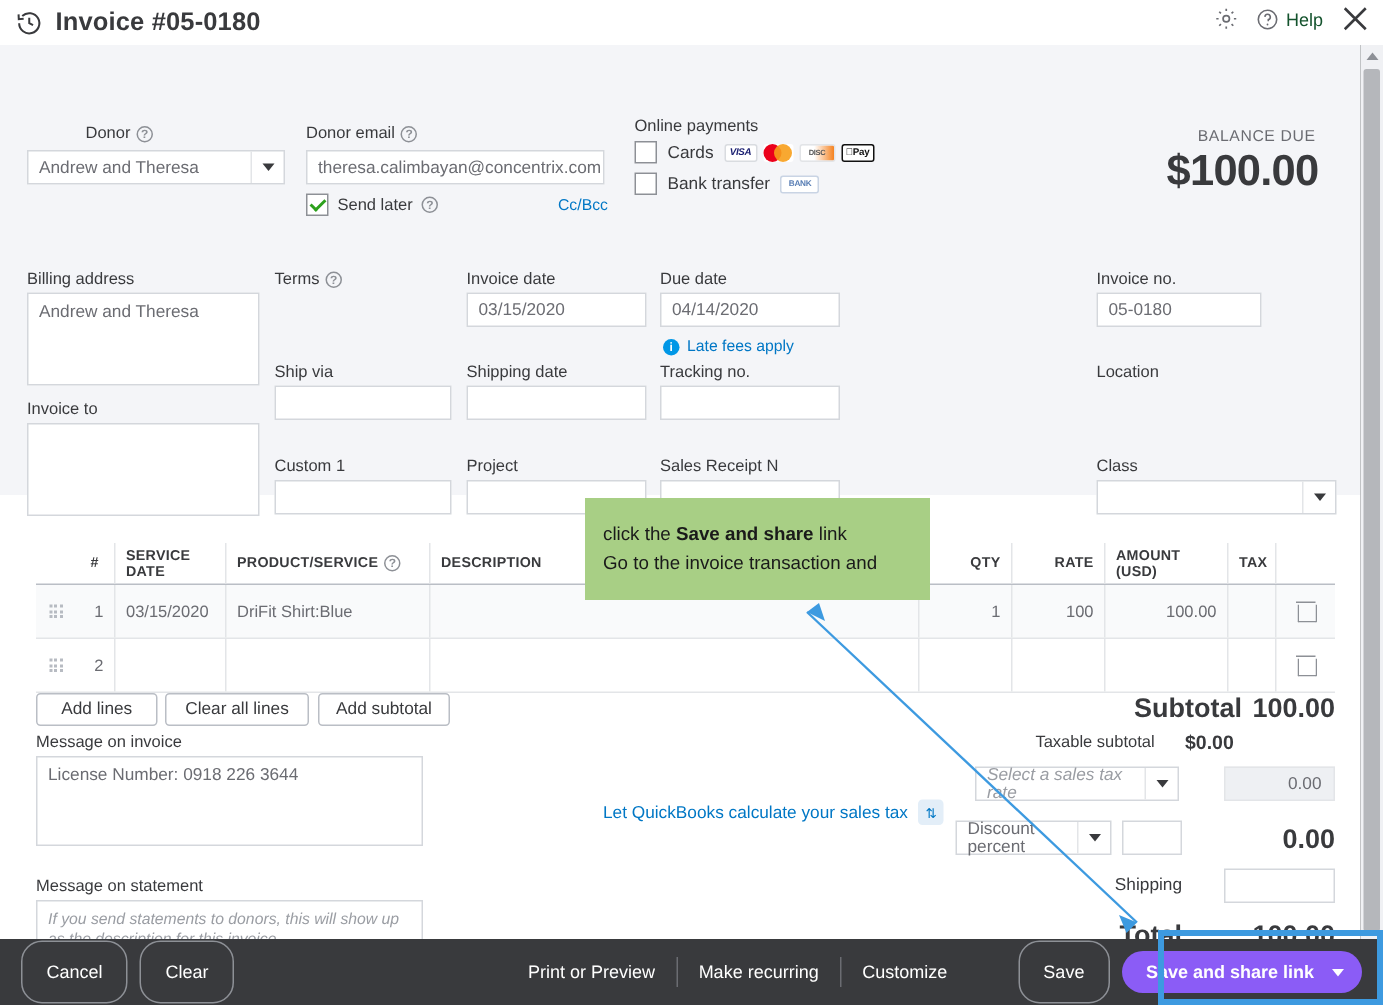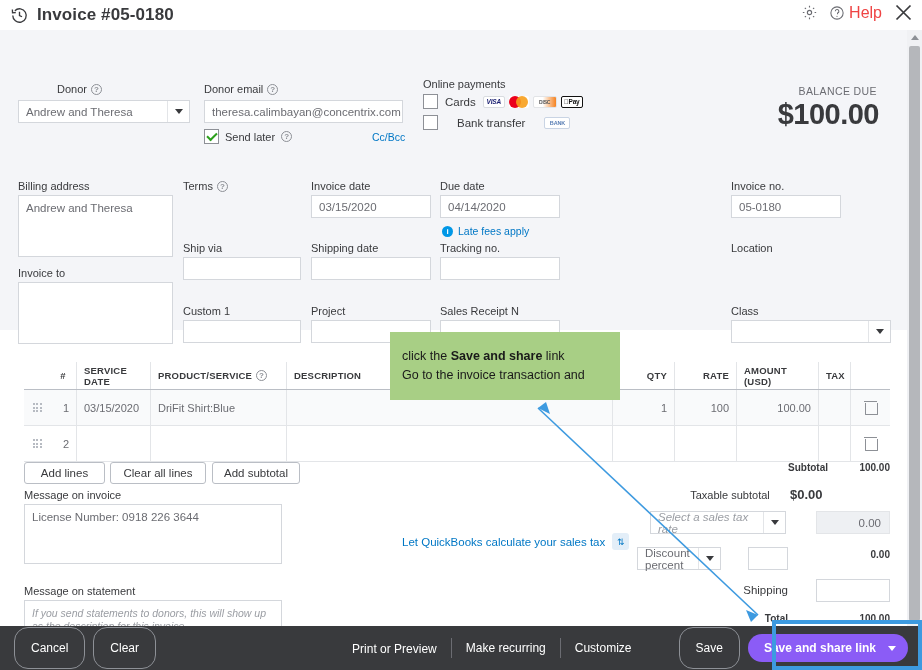--- a/index.html
+++ b/index.html
@@ -17,21 +17,21 @@
   
   .hdr {
     position: absolute; left: 0; top: 0; width: 922px; height: 30px;
     background: #fff; display: flex; align-items: center;
   }
   .hdr-title { display: flex; align-items: center; gap: 8px; margin-left: 10px; }
   .clock-ic { width: 19px; height: 19px; display: block; }
   .inv-title { font-size: 17px; font-weight: bold; color: #393a3d; letter-spacing: .1px; }
   .hdr-right { position: absolute; right: 8px; top: 2px; display: flex; align-items: center; gap: 11px; }
   .ic-btn { display: flex; align-items: center; gap: 4px; cursor: pointer; color: #6b6c72; }
-  .help-txt { font-size: 16px; color: #ef4444; text-align: center; }
+  .help-txt { font-size: 12px; color: #14532d; text-align: center; }
 
   
   .form-top {
     position: absolute; left: 0; top: 30px; width: 907px; height: 300px;
     background: #f4f5f8;
   }
   .fld-label { font-size: 11px; color: #393a3d; margin-bottom: 4px; display: flex; align-items: center; gap: 4px; }
   .qmark {
     display: inline-block; width: 11px; height: 11px; border: 1px solid #8d9096;
     border-radius: 50%; font-size: 8px; line-height: 9px; text-align: center;
@@ -56,21 +56,21 @@
   #donoremail-label { position: absolute; left: 204px; top: 53px; }
   #donoremail-input { position: absolute; left: 204px; top: 70px; width: 199px; }
   #sendlater-row { position: absolute; left: 204px; top: 99px; display: flex; align-items: center; gap: 6px; }
   .cb { width: 15px; height: 15px; border: 1px solid #8d9096; background: #fff; display: flex; align-items: center; justify-content: center; }
   .cb.checked:after { content: ""; width: 8px; height: 4px; border-left: 2.3px solid #2ca01c; border-bottom: 2.3px solid #2ca01c; transform: rotate(-45deg) translate(1px,-1px); }
   .sendlater-txt { font-size: 11px; color: #393a3d; }
   #ccbcc { position: absolute; left: 372px; top: 101px; font-size: 10.5px; color: #0077c5; cursor: pointer; }
 
   #onlinepay-label { position: absolute; left: 423px; top: 48px; font-size: 11px; color: #393a3d; }
   #cards-row { position: absolute; left: 423px; top: 64px; display: flex; align-items: center; gap: 7px; }
-  #bank-row  { position: absolute; left: 423px; top: 85px; display: flex; align-items: center; gap: 19px; }
+  #bank-row  { position: absolute; left: 423px; top: 85px; display: flex; align-items: center; gap: 7px; }
   .pay-lbl { font-size: 11.5px; color: #393a3d; }
   .card-badges { display: flex; align-items: center; gap: 4px; }
   .badge { height: 12px; border-radius: 2px; display: flex; align-items: center; justify-content: center;
            font-size: 6.5px; font-weight: bold; letter-spacing: -.2px; }
   .b-visa { width: 22px; background: #fff; border: 1px solid #d9dce0; color: #1a1f71; font-style: italic; }
   .b-mc { width: 20px; background: #fff; position: relative; }
   .b-mc .c1, .b-mc .c2 { position: absolute; width: 12px; height: 12px; border-radius: 50%; top: 0; }
   .b-mc .c1 { left: 0; background: #eb001b; }
   .b-mc .c2 { left: 7px; background: #f79e1b; opacity: .9; }
   .b-disc { width: 24px; background: linear-gradient(90deg,#fff 40%,#f58220 100%); border: 1px solid #e2e4e7; color: #555; font-size: 5px; }
@@ -155,29 +155,29 @@
 
   #msginv-label { position: absolute; left: 24px; top: 489px; font-size: 11px; }
   #msginv-ta { position: absolute; left: 24px; top: 504px; width: 258px; height: 60px; }
   #msgstmt-label { position: absolute; left: 24px; top: 585px; font-size: 11px; }
   #msgstmt-ta { position: absolute; left: 24px; top: 600px; width: 258px; height: 30px; font-style: italic; color: #9a9da3; font-size: 10.5px; line-height: 13px; }
 
   #qbtax-link { position: absolute; left: 402px; top: 533px; display: flex; align-items: center; gap: 7px; font-size: 11.5px; color: #0077c5; cursor: pointer; }
   .sorticon { width: 17px; height: 17px; border-radius: 3px; background: #e3eef8; display: flex; align-items: center; justify-content: center; font-size: 9px; color: #0077c5; }
 
   
-  .tot-line { position: absolute; font-size: 10px; }
+  .tot-line { position: absolute; font-size: 18px; }
   #subtotal-label { left: 736px; top: 462px; font-weight: bold; color: #393a3d; width: 92px; text-align: right; }
   #subtotal-val   { left: 828px; top: 462px; width: 62px; text-align: right; font-weight: bold; color: #393a3d; }
   #taxsub-label { left: 672px; top: 489px; font-size: 11px; color: #393a3d; width: 116px; text-align: center; }
   #taxsub-val   { left: 790px; top: 487px; font-size: 13px; font-weight: bold; color: #393a3d; }
   #taxrate-sel { position: absolute; left: 650px; top: 511px; width: 136px; }
   #taxrate-sel .inp { color: #9a9da3; font-style: italic; }
   #taxrate-amt { position: absolute; left: 816px; top: 511px; width: 74px; height: 23px; background: #eef0f3; border: 1px solid #e3e5e8; font-size: 11.5px; color: #6b6c72; display: flex; align-items: center; justify-content: flex-end; padding-right: 8px; }
-  #discount-sel { position: absolute; left: 637px; top: 547px; width: 84px; }
+  #discount-sel { position: absolute; left: 637px; top: 547px; width: 104px; }
   #discount-input { position: absolute; left: 748px; top: 547px; width: 40px; height: 23px; background: #fff; border: 1px solid #d4d7dc; }
   #discount-val { left: 828px; top: 549px; width: 62px; text-align: right; font-weight: bold; color: #393a3d; }
   #shipping-label { left: 700px; top: 584px; font-size: 11.5px; color: #393a3d; width: 88px; text-align: right; }
   #shipping-input { position: absolute; left: 816px; top: 579px; width: 74px; height: 23px; background: #fff; border: 1px solid #d4d7dc; }
   #total-label { left: 700px; top: 613px; font-weight: bold; width: 88px; text-align: right; color: #393a3d; }
   #total-val { left: 816px; top: 613px; width: 74px; text-align: right; font-weight: bold; color: #393a3d; }
 
   
   .footer {
     position: absolute; left: 0; bottom: 0; width: 922px; height: 44px;

